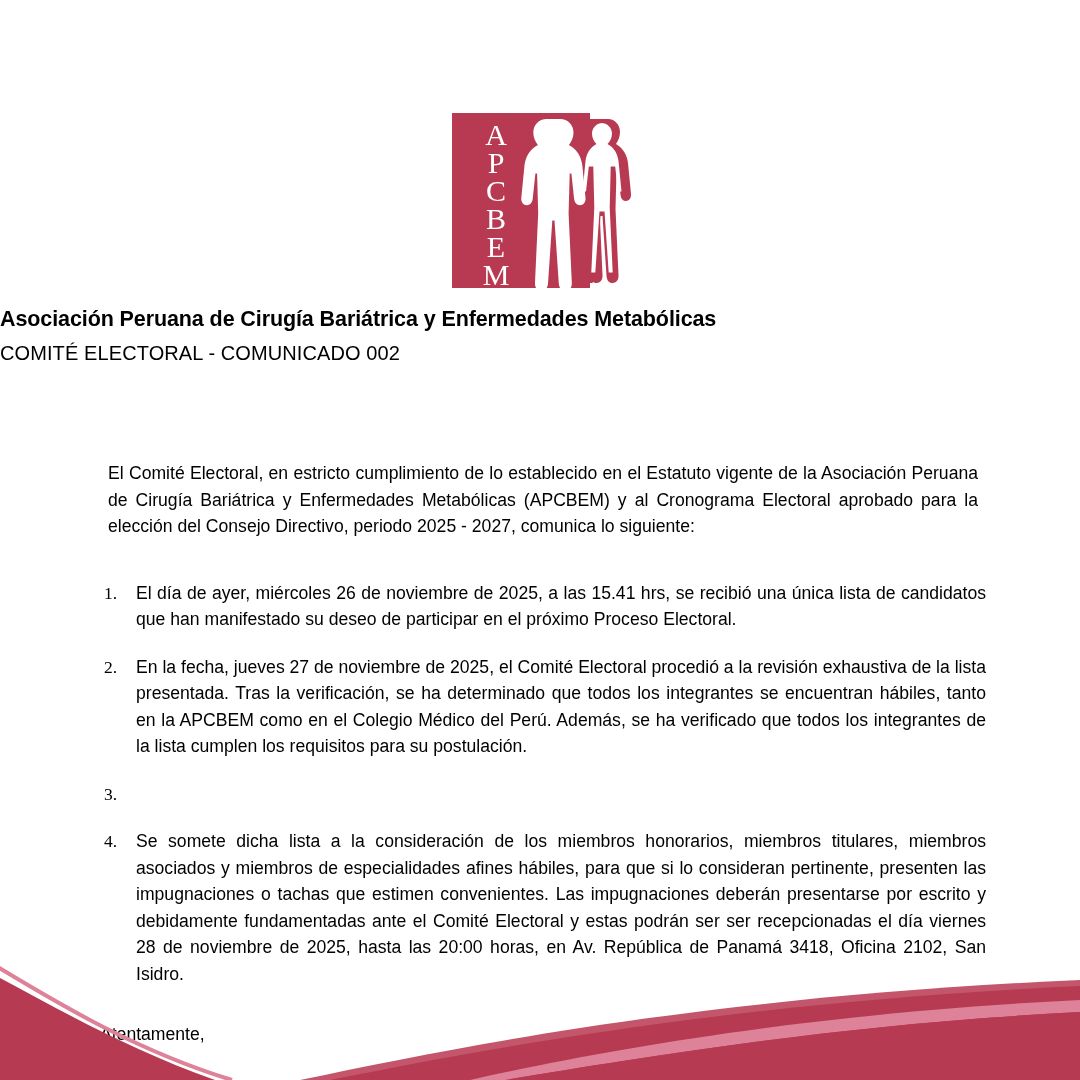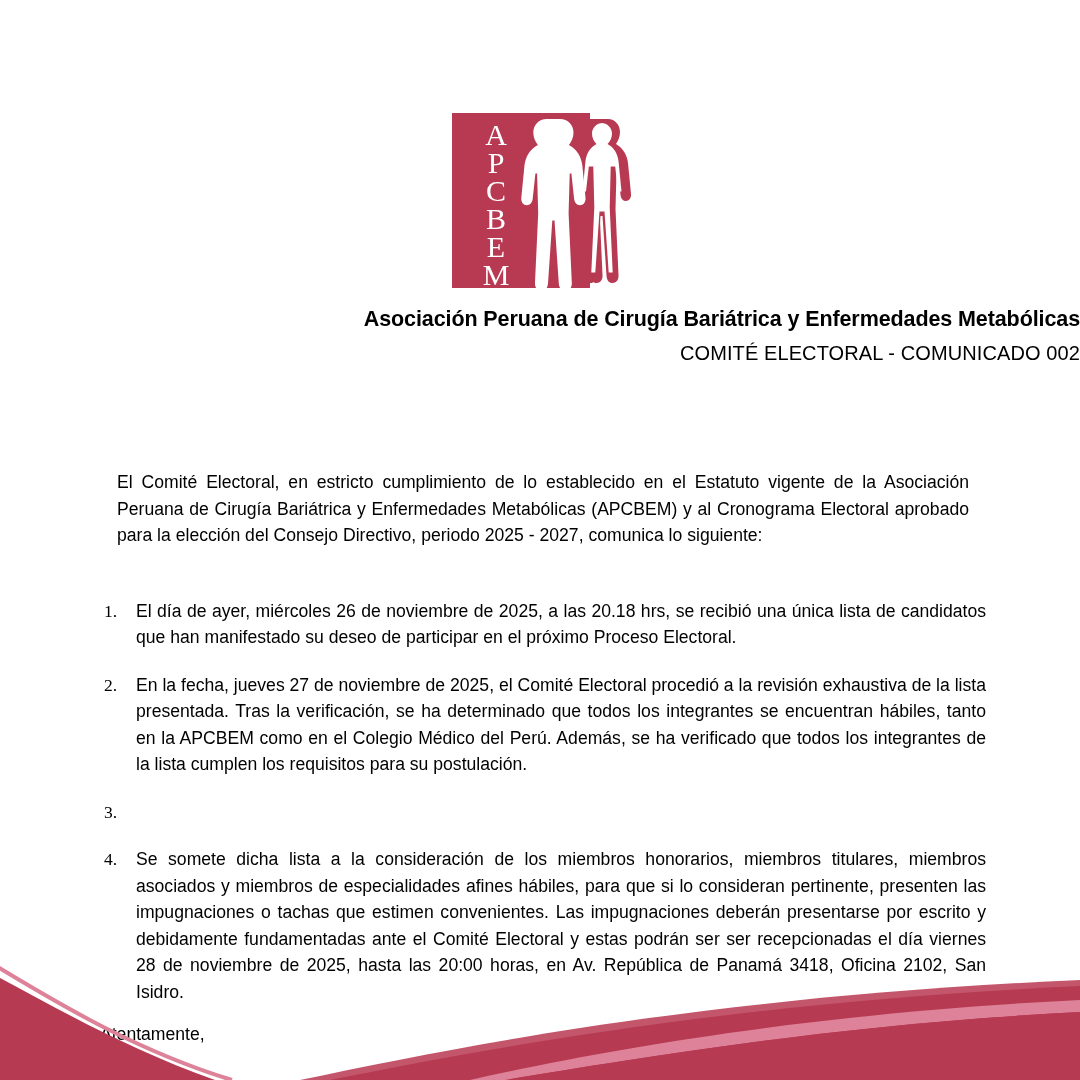--- a/index.html
+++ b/index.html
@@ -28,55 +28,54 @@
     left: 440px;
     top: 100px;
   }
 
   
   #title-block {
     position: absolute;
     left: 0;
     top: 306px;
     width: 1080px;
-    text-align: right;
+    text-align: left;
   }
   #org-title {
     font-size: 21.5px;
     font-weight: bold;
     color: #000000;
     letter-spacing: -0.1px;
     line-height: 1.28;
     margin: 0;
   }
   #committee-line {
     font-size: 20px;
     font-weight: normal;
     color: #000000;
     letter-spacing: 0.1px;
     line-height: 1.45;
     margin: 0;
     padding-top: 5px;
-    padding-left: 33px;
   }
 
   
   #body-block {
     position: absolute;
     left: 100px;
     top: 452px;
     width: 886px;
   }
   #intro-paragraph {
     font-size: 17.6px;
     line-height: 26.5px;
     color: #000000;
     text-align: justify;
     text-justify: inter-word;
-    margin: 17px;
+    margin: 8px;
   }
 
   #numbered-list {
     list-style: none;
     margin: 0;
     padding: 0;
     padding-top: 32px;
   }
   .list-item {
     display: flex;
@@ -199,21 +198,21 @@
 </div>
 
 <div id="body-block">
 
   <p id="intro-paragraph">El Comité Electoral, en estricto cumplimiento de lo establecido en el Estatuto vigente de la Asociación Peruana de Cirugía Bariátrica y Enfermedades Metabólicas (APCBEM) y al Cronograma Electoral aprobado para la elección del Consejo Directivo, periodo 2025 - 2027, comunica lo siguiente:</p>
 
   <ol id="numbered-list">
 
     <li class="list-item">
       <span class="item-number">1.</span>
-      <span class="item-text">El día de ayer, miércoles 26 de noviembre de 2025, a las 20.18 hrs, se recibió una única lista de candidatos que han manifestado su deseo de participar en el próximo Proceso Electoral.</span>
+      <span class="item-text">El día de ayer, miércoles 26 de noviembre de 2025, a las 15.41 hrs, se recibió una única lista de candidatos que han manifestado su deseo de participar en el próximo Proceso Electoral.</span>
     </li>
 
     <li class="list-item">
       <span class="item-number">2.</span>
       <span class="item-text">En la fecha, jueves 27 de noviembre de 2025, el Comité Electoral procedió a la revisión exhaustiva de la lista presentada. Tras la verificación, se ha determinado que todos los integrantes se encuentran hábiles, tanto en la APCBEM como en el Colegio Médico del Perú. Además, se ha verificado que todos los integrantes de la lista cumplen los requisitos para su postulación.</span>
     </li>
 
     <li class="list-item">
       <span class="item-number">3.</span>
     </li>

